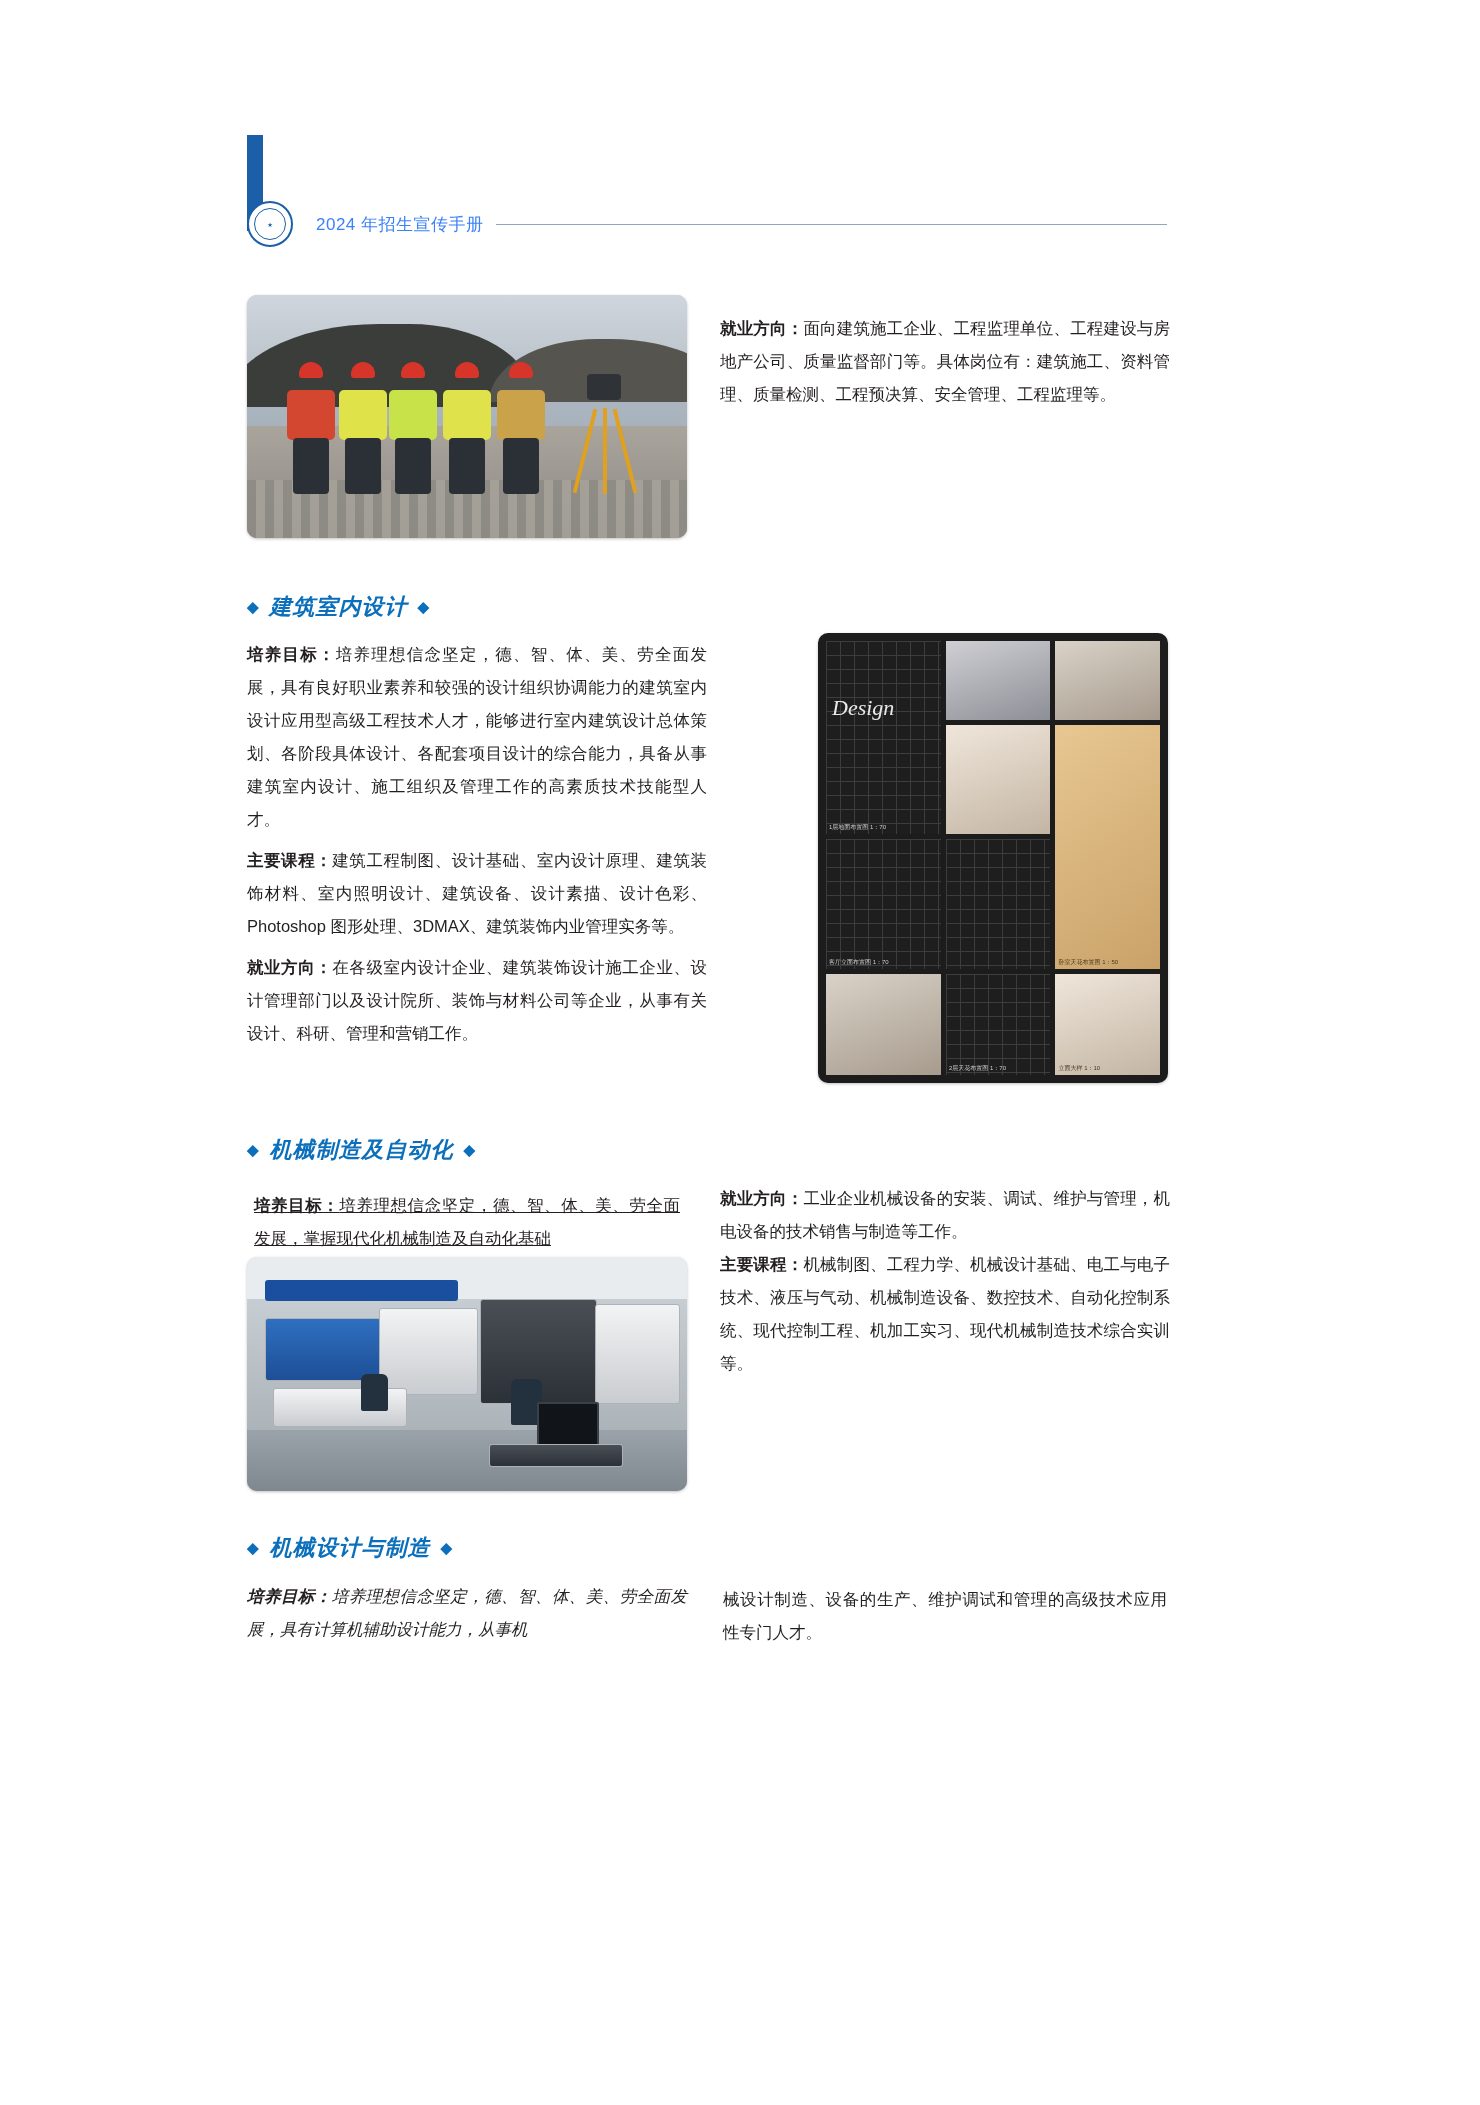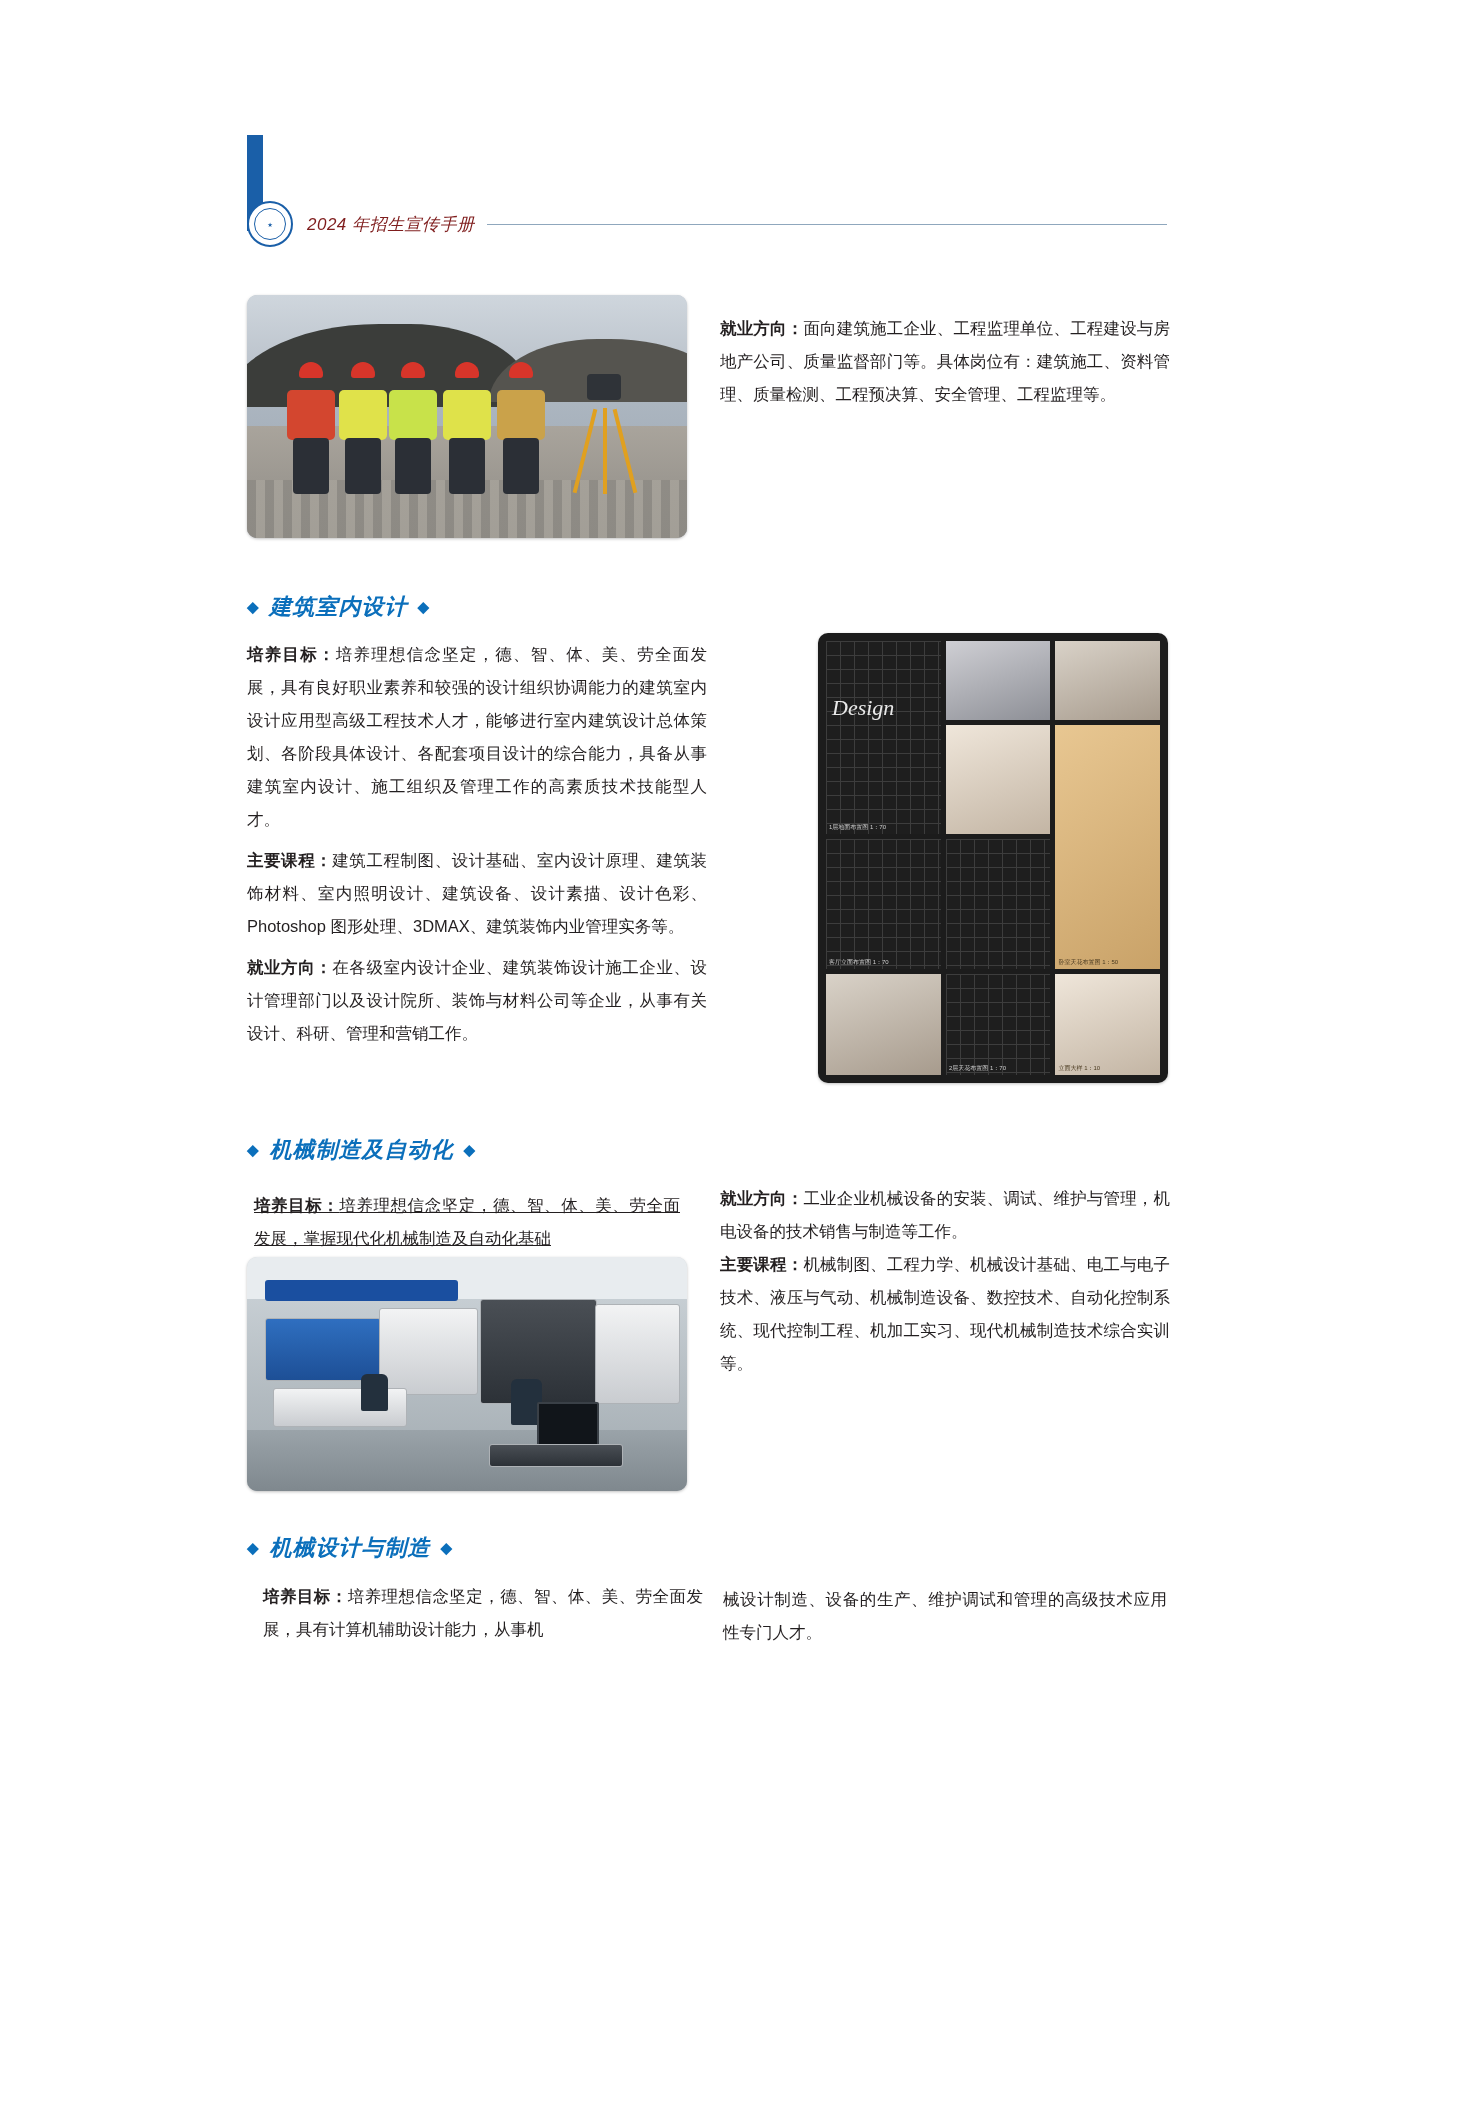--- a/index.html
+++ b/index.html
@@ -55,26 +55,25 @@
     border-radius: 50%;
   }
   .logo-seal span {
     font-size: 7px;
     color: #1a5fa8;
     line-height: 1;
     letter-spacing: -0.5px;
     transform: scale(0.9);
   }
   .header-title {
-    margin-left: 14px;
+    margin-left: 23px;
     font-size: 17px;
-    color: #7f1d1d;
+    color: #3b82f6;
     letter-spacing: 0.5px;
     white-space: nowrap;
-    font-style: italic;
   }
   .header-rule {
     margin-left: 12px;
     flex: 1;
     height: 1px;
     background: #8fa7bd;
   }
 
   
   .block { position: absolute; }
@@ -351,21 +350,21 @@
 </div>
 
 <div class="block" style="left:247px; top:1533px; width:560px;">
   <div class="section-title">
     <span class="diamond">◆</span>
     <span>机械设计与制造</span>
     <span class="diamond">◆</span>
   </div>
 </div>
 
-<div class="block" style="left:263px; top:1580px; width:440px;">
+<div class="block" style="left:247px; top:1580px; width:440px;font-style:italic;">
   <p class="para" style="margin:0;">
     <b>培养目标：</b><span>培养理想信念坚定，德、智、体、美、劳全面发展，具有计算机辅助设计能力，从事机</span>
   </p>
 </div>
 
 <div class="block" style="left:720px; top:1580px; width:450px;">
   <p class="para" style="margin:3px;">
     <b></b><span>械设计制造、设备的生产、维护调试和管理的高级技术应用性专门人才。</span>
   </p>
 </div>

